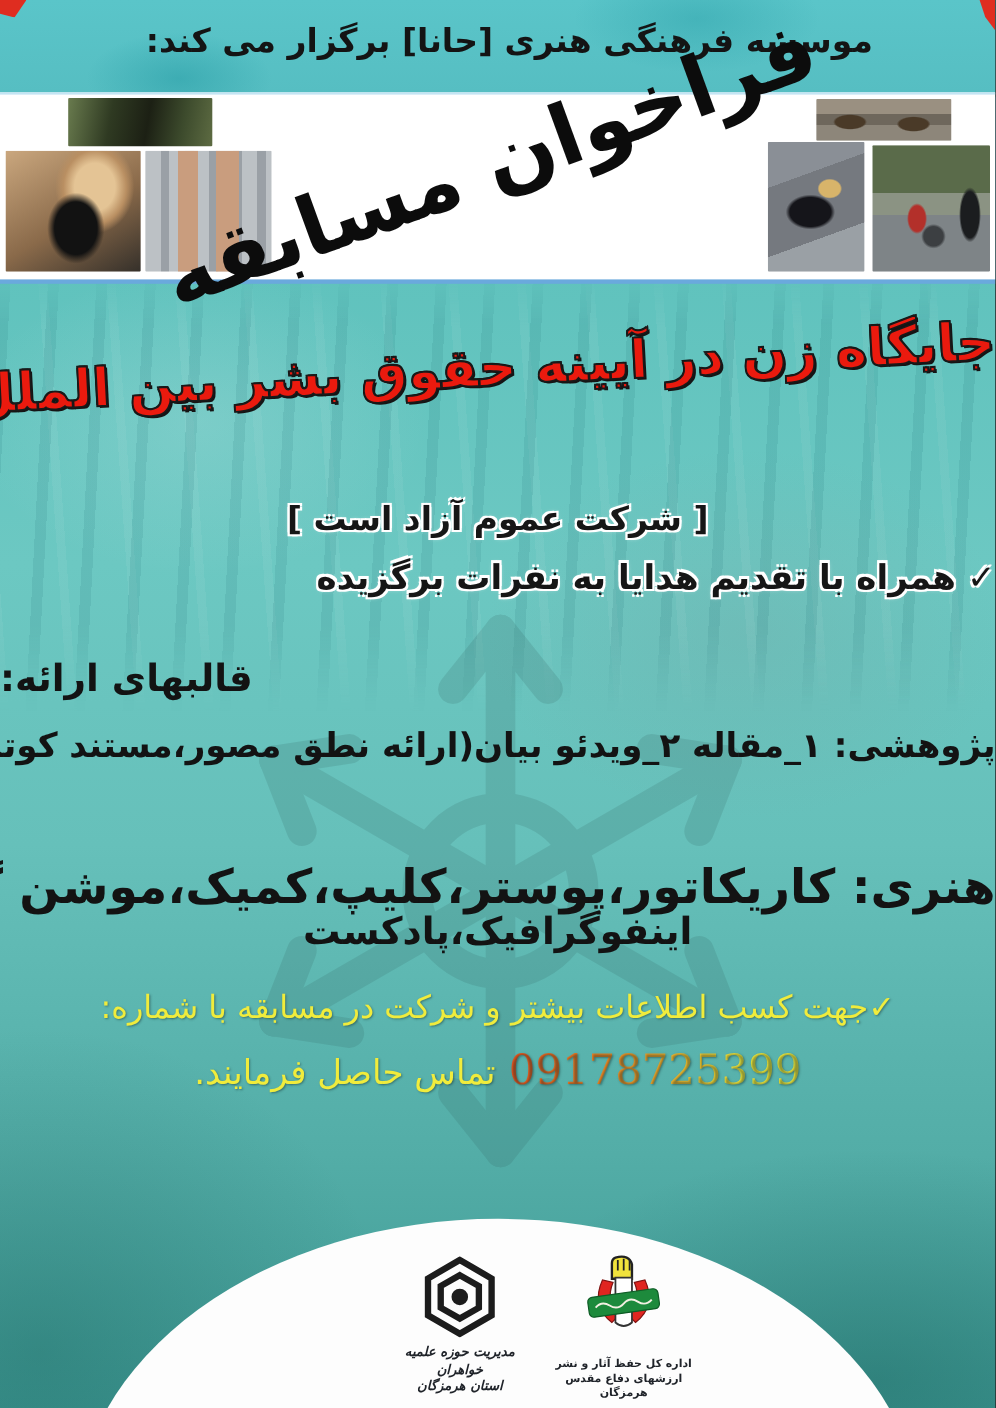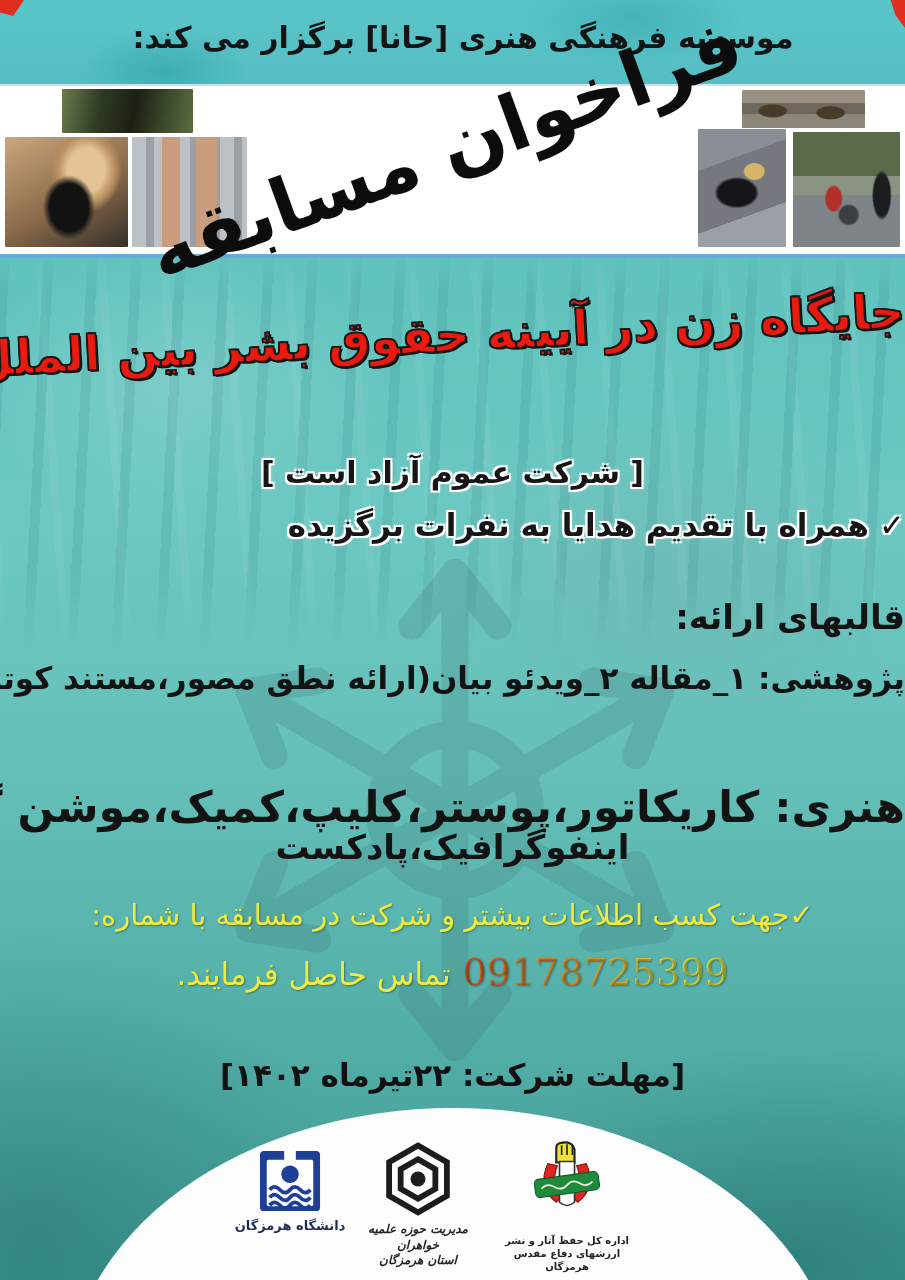--- a/index.html
+++ b/index.html
@@ -64,21 +64,21 @@
   .title-callig{top:306px;left:0;width:100%;text-align:center;white-space:nowrap;
     font-size:48px;font-weight:bold;color:#ea1a0e;transform:rotate(-3deg);
     -webkit-text-stroke:1.5px #191919;
     text-shadow:2px 2px 0 #151515,-1px -1px 0 #151515,1px -1px 0 #151515,-1px 1px 0 #151515;}
   
   .outlined{color:#161616;font-weight:bold;
     text-shadow:-2px -2px 0 #fff,2px -2px 0 #fff,-2px 2px 0 #fff,2px 2px 0 #fff,0 0 5px rgba(255,255,255,.7);}
   .participation{top:455px;left:0;width:100%;text-align:center;font-size:30px;}
   .gifts{top:507px;left:0;width:100%;font-size:31px;}
   .gifts .chk{margin-left:10px;}
-  .formats-heading{top:597px;left:0;width:100%;text-align:right;font-size:34px;font-weight:bold;color:#131313;}
+  .formats-heading{top:597px;left:0;width:100%;text-align:left;font-size:34px;font-weight:bold;color:#131313;}
   .research{top:660px;left:0;width:100%;text-align:center;font-size:31px;font-weight:bold;color:#131313;white-space:nowrap;}
   .artistic1{top:748px;left:0;width:100%;text-align:center;font-size:43px;font-weight:bold;color:#131313;white-space:nowrap;margin-top:34px;}
   .artistic2{top:827px;left:0;width:100%;text-align:center;font-size:34px;font-weight:bold;color:#131313;}
   .yellow{color:#f0ec3c;text-shadow:1px 1px 2px rgba(20,40,40,.45);}
   .contact1{top:898px;left:0;width:100%;text-align:center;font-size:29px;}
   .contact2{top:950px;left:0;width:100%;text-align:center;font-size:31px;}
   .phone{font-size:38px;font-family:"DejaVu Serif","DejaVu Sans",serif;
     background:linear-gradient(90deg,#e8521c 0%,#ef9d26 45%,#efe93a 80%);
     -webkit-background-clip:text;background-clip:text;color:transparent;-webkit-text-fill-color:transparent;
     margin-left:12px;}
@@ -163,36 +163,23 @@
   <div class="abs artistic2 rtl">اینفوگرافیک،پادکست</div>
 
   <div class="abs contact1 yellow" dir="rtl">
     <span>✓</span><span>جهت کسب اطلاعات بیشتر و شرکت در مسابقه با شماره:</span>
   </div>
 
   <div class="abs contact2 yellow" dir="rtl">
     <span class="phone">09178725399</span><span>تماس حاصل فرمایند.</span>
   </div>
 
-  <div class="abs deadline rtl">[مهلت شرکت: ۲۲تیرماه ۱۴۰۲]</div>
 
   <div class="abs footer-ellipse"></div>
 
-  <div class="logo-col col1">
-    <svg width="62" height="62" viewBox="0 0 64 64">
-      <rect x="1" y="1" width="62" height="62" rx="4" fill="#1d3f96"></rect>
-      <rect x="8" y="10" width="48" height="48" rx="2" fill="#ffffff"></rect>
-      <rect x="26" y="0" width="12" height="12" fill="#ffffff"></rect>
-      <circle cx="32" cy="25" r="9" fill="#1d3f96"></circle>
-      <path d="M11 41 q5 -6 10.5 0 t10.5 0 t10.5 0 t10.5 0" stroke="#1d3f96" stroke-width="4" fill="none"></path>
-      <path d="M11 49 q5 -6 10.5 0 t10.5 0 t10.5 0 t10.5 0" stroke="#1d3f96" stroke-width="4" fill="none"></path>
-      <path d="M11 57 q5 -6 10.5 0 t10.5 0 t10.5 0 t10.5 0" stroke="#1d3f96" stroke-width="4" fill="none"></path>
-    </svg>
-    <div class="logo-caption">دانشگاه هرمزگان</div>
-  </div>
 
   <div class="logo-col col2">
     <svg width="74" height="74" viewBox="0 0 64 64">
       <path d="M32 3 L57 17.5 V46.5 L32 61 L7 46.5 V17.5 Z" fill="none" stroke="#1c1c1c" stroke-width="5"></path>
       <path d="M32 15 L47 23.5 V40.5 L32 49 L17 40.5 V23.5 Z" fill="none" stroke="#1c1c1c" stroke-width="5"></path>
       <circle cx="32" cy="32" r="6.5" fill="#1c1c1c"></circle>
     </svg>
     <div class="logo-caption">
       <div>مدیریت حوزه علمیه خواهران</div>
       <div>استان هرمزگان</div>

